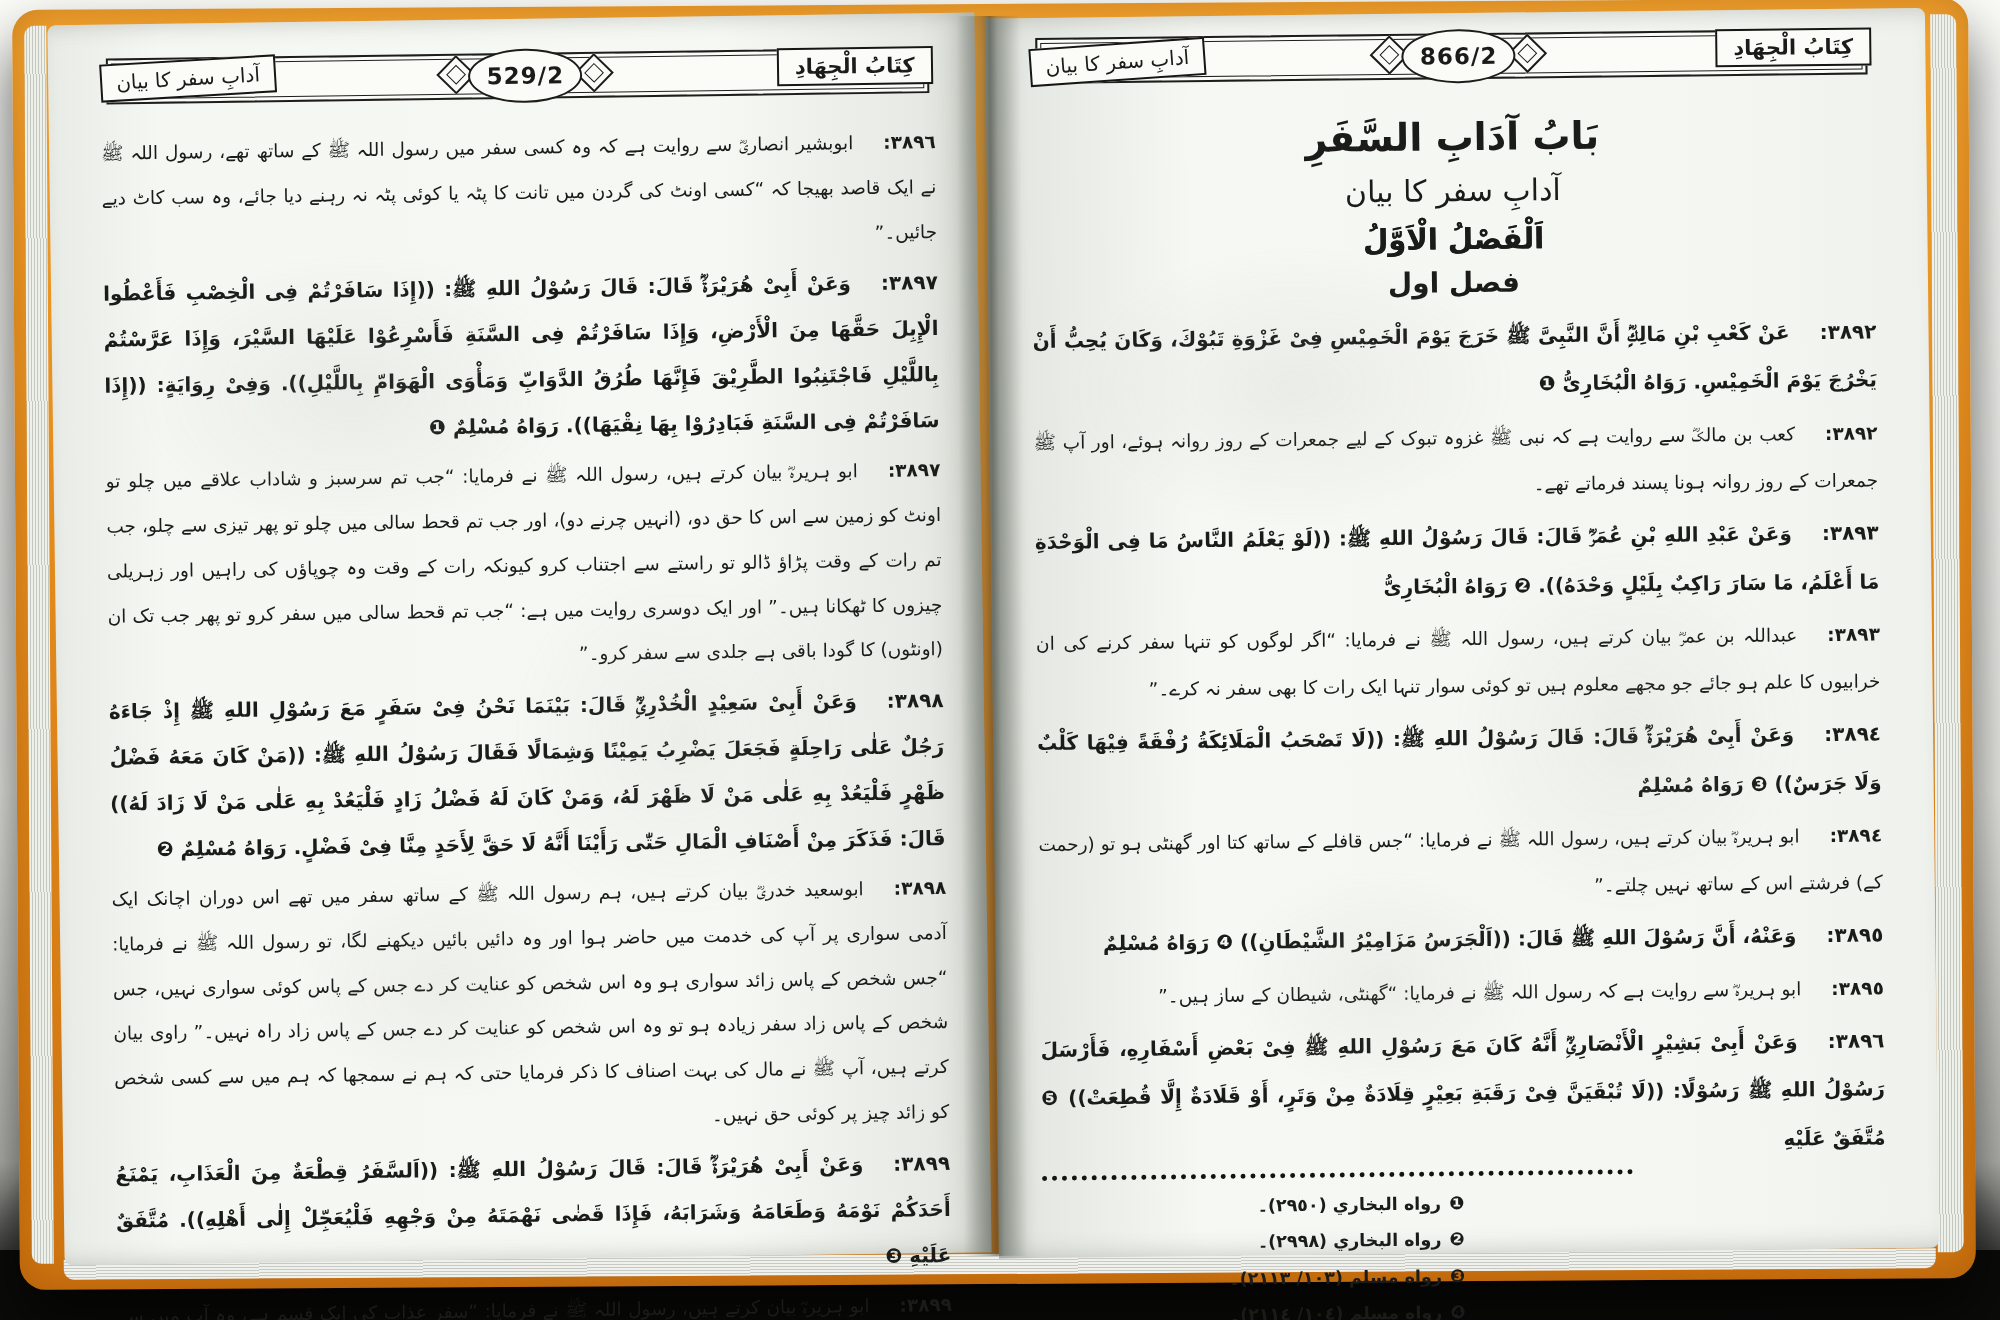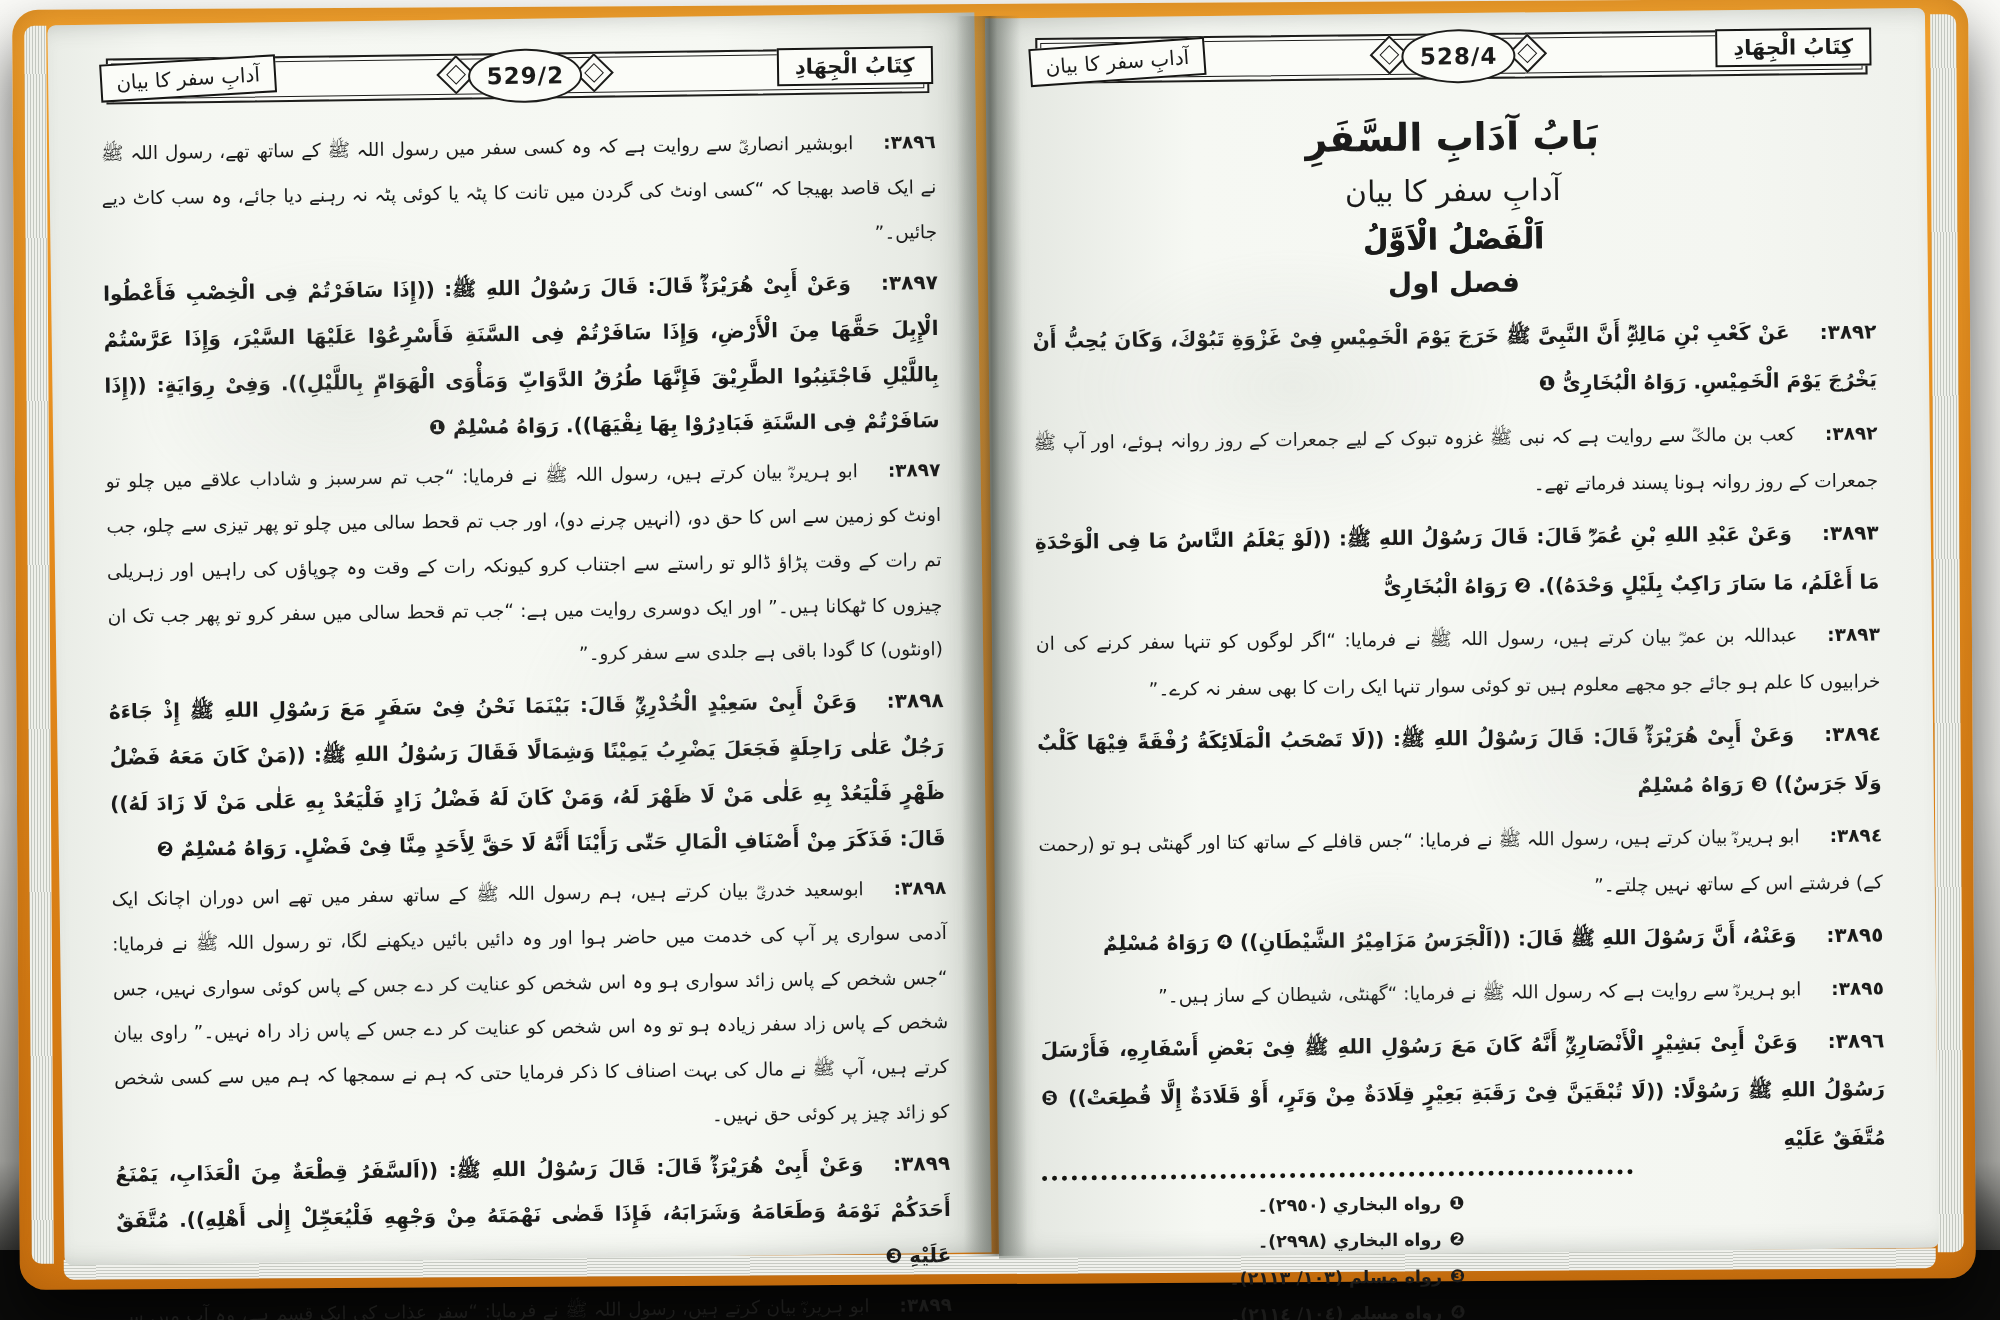--- a/index.html
+++ b/index.html
@@ -135,21 +135,21 @@
             </div>
 
         </div>
       </div>
 
       <div class="page right-page">
         <div class="page-inner">
 
           <div class="header-band">
             <div class="cartouche">
-              <span>528/4</span>
+              <span>866/2</span>
             </div>
             <div class="diamond d-left"></div>
             <div class="diamond d-right"></div>
             <div class="kitab-box">كِتَابُ الْجِهَادِ</div>
             <div class="section-box">آدابِ سفر کا بیان</div>
           </div>
 
           <h1 class="bab-ar">بَابُ آدَابِ السَّفَرِ</h1>
           <h2 class="bab-ur">آدابِ سفر کا بیان</h2>
           <h3 class="fasl-ar">اَلْفَصْلُ الْاَوَّلُ</h3>

